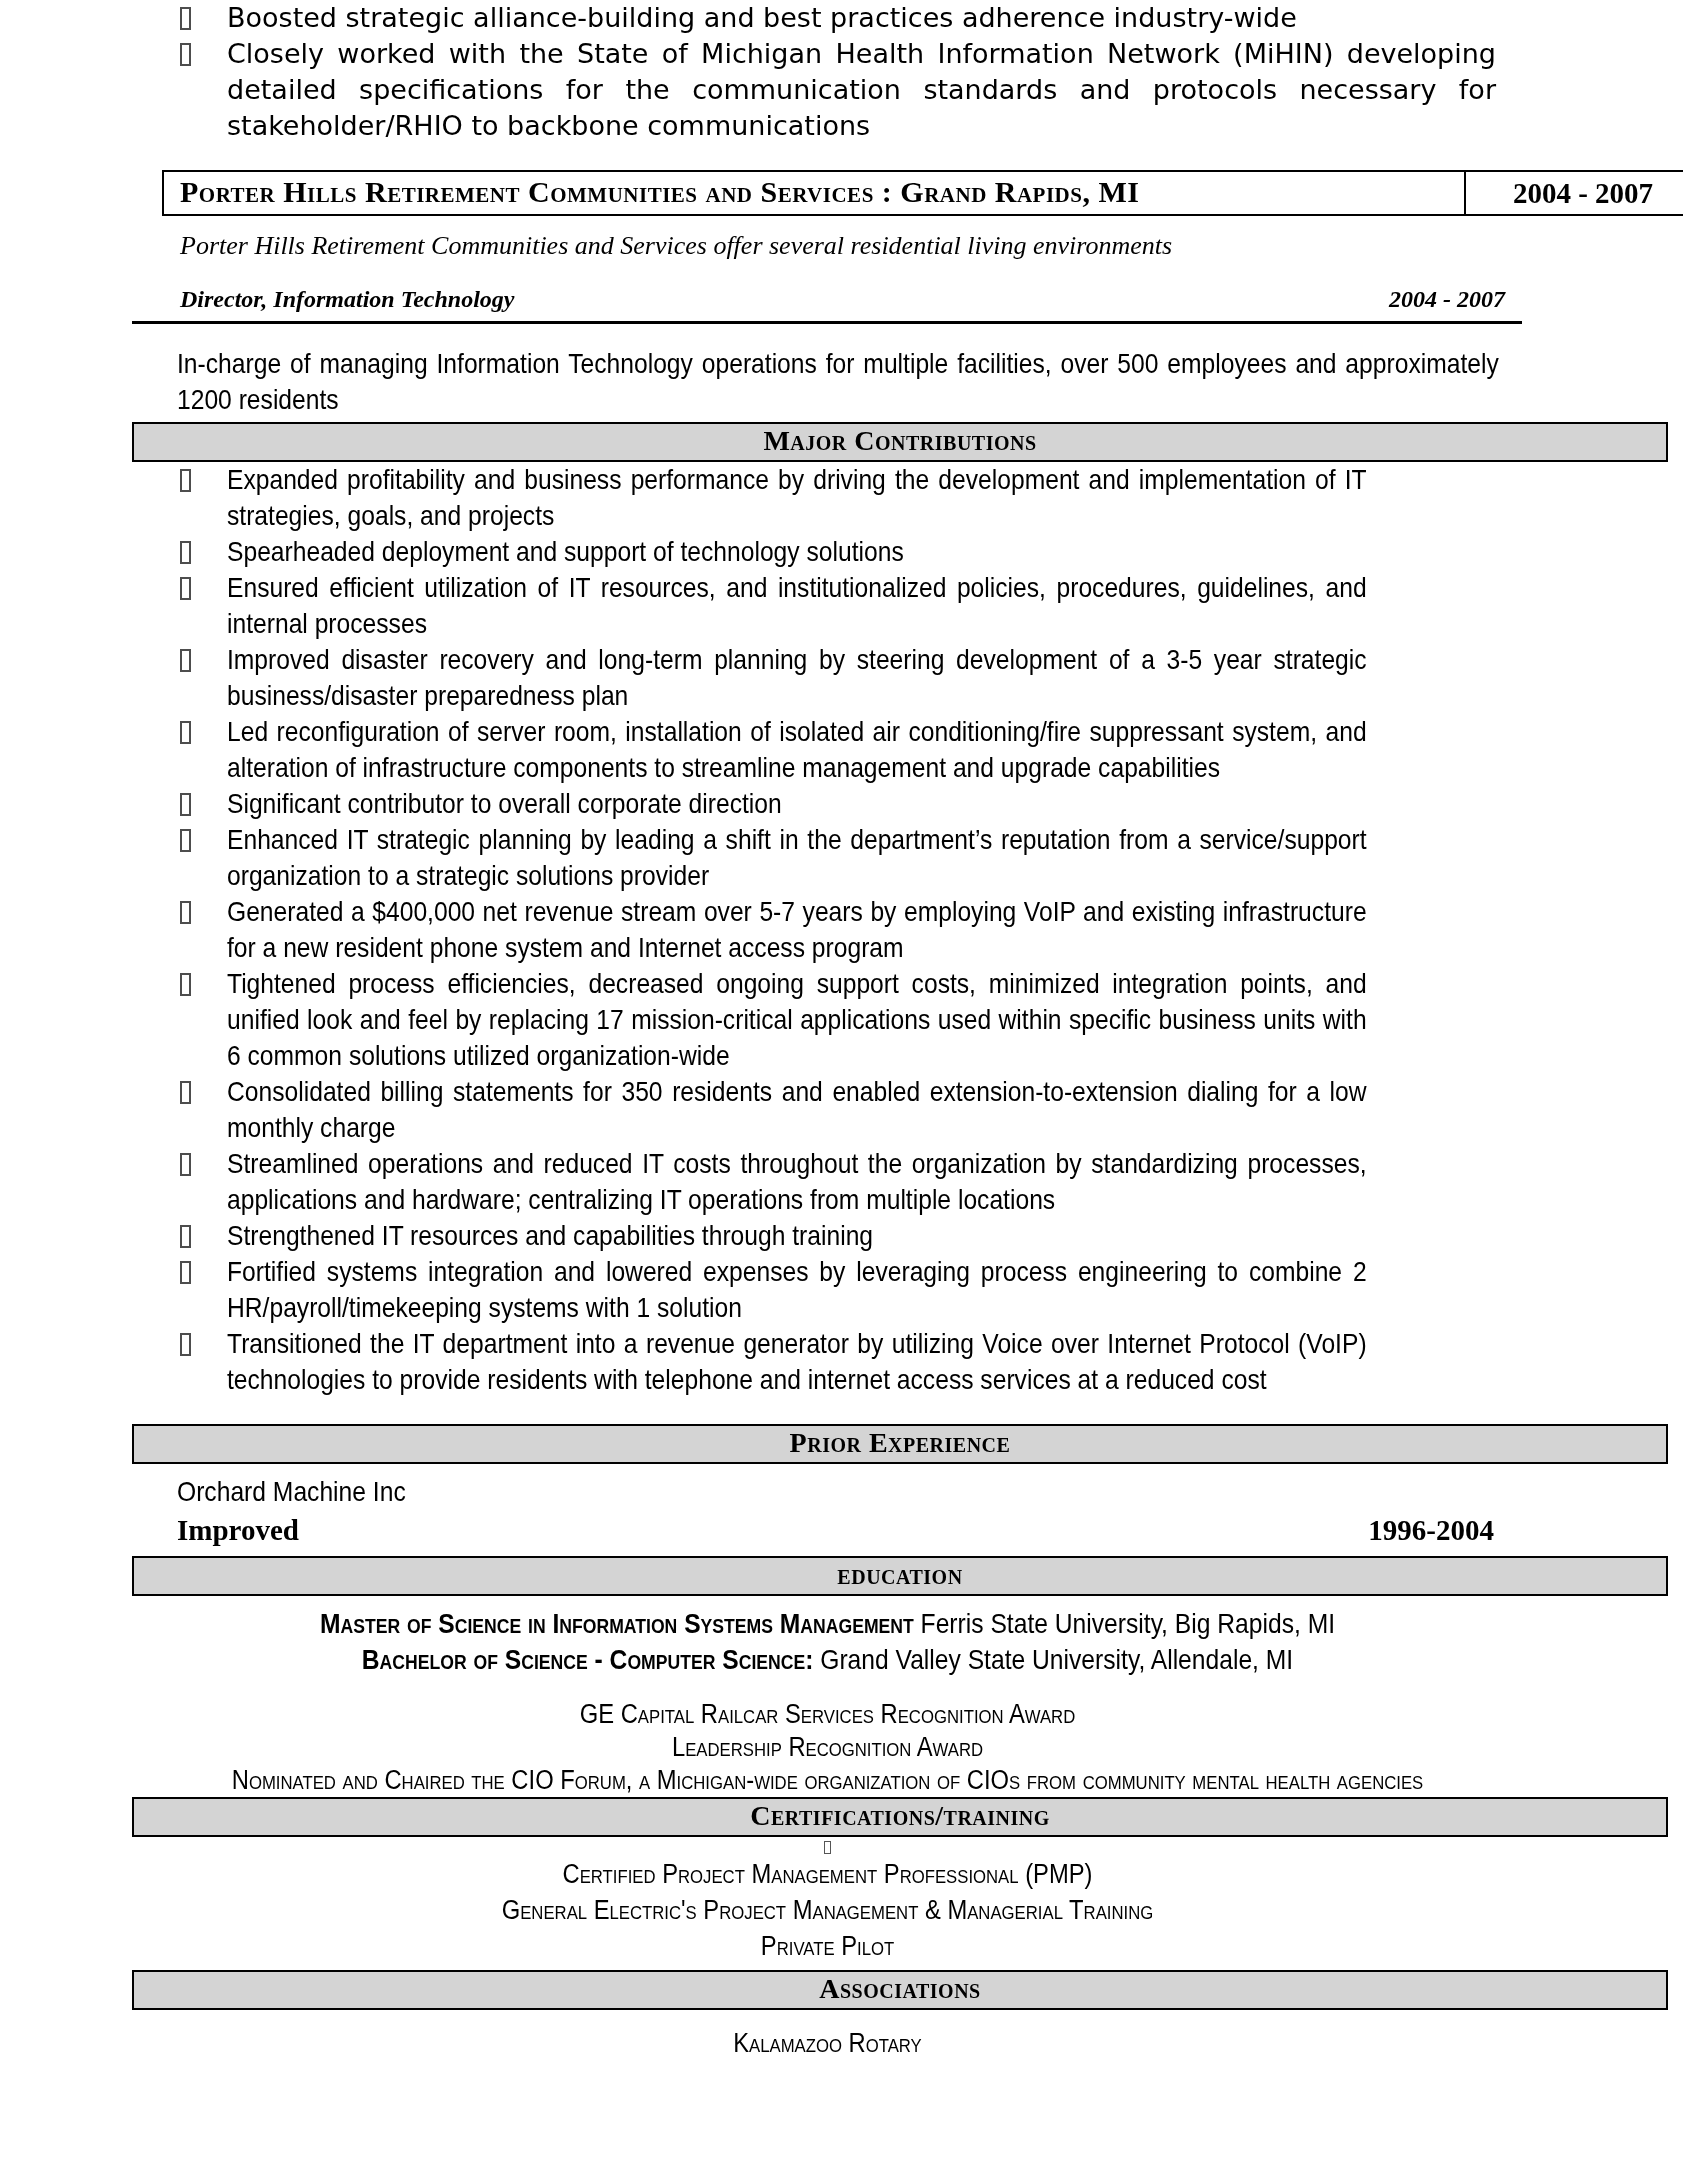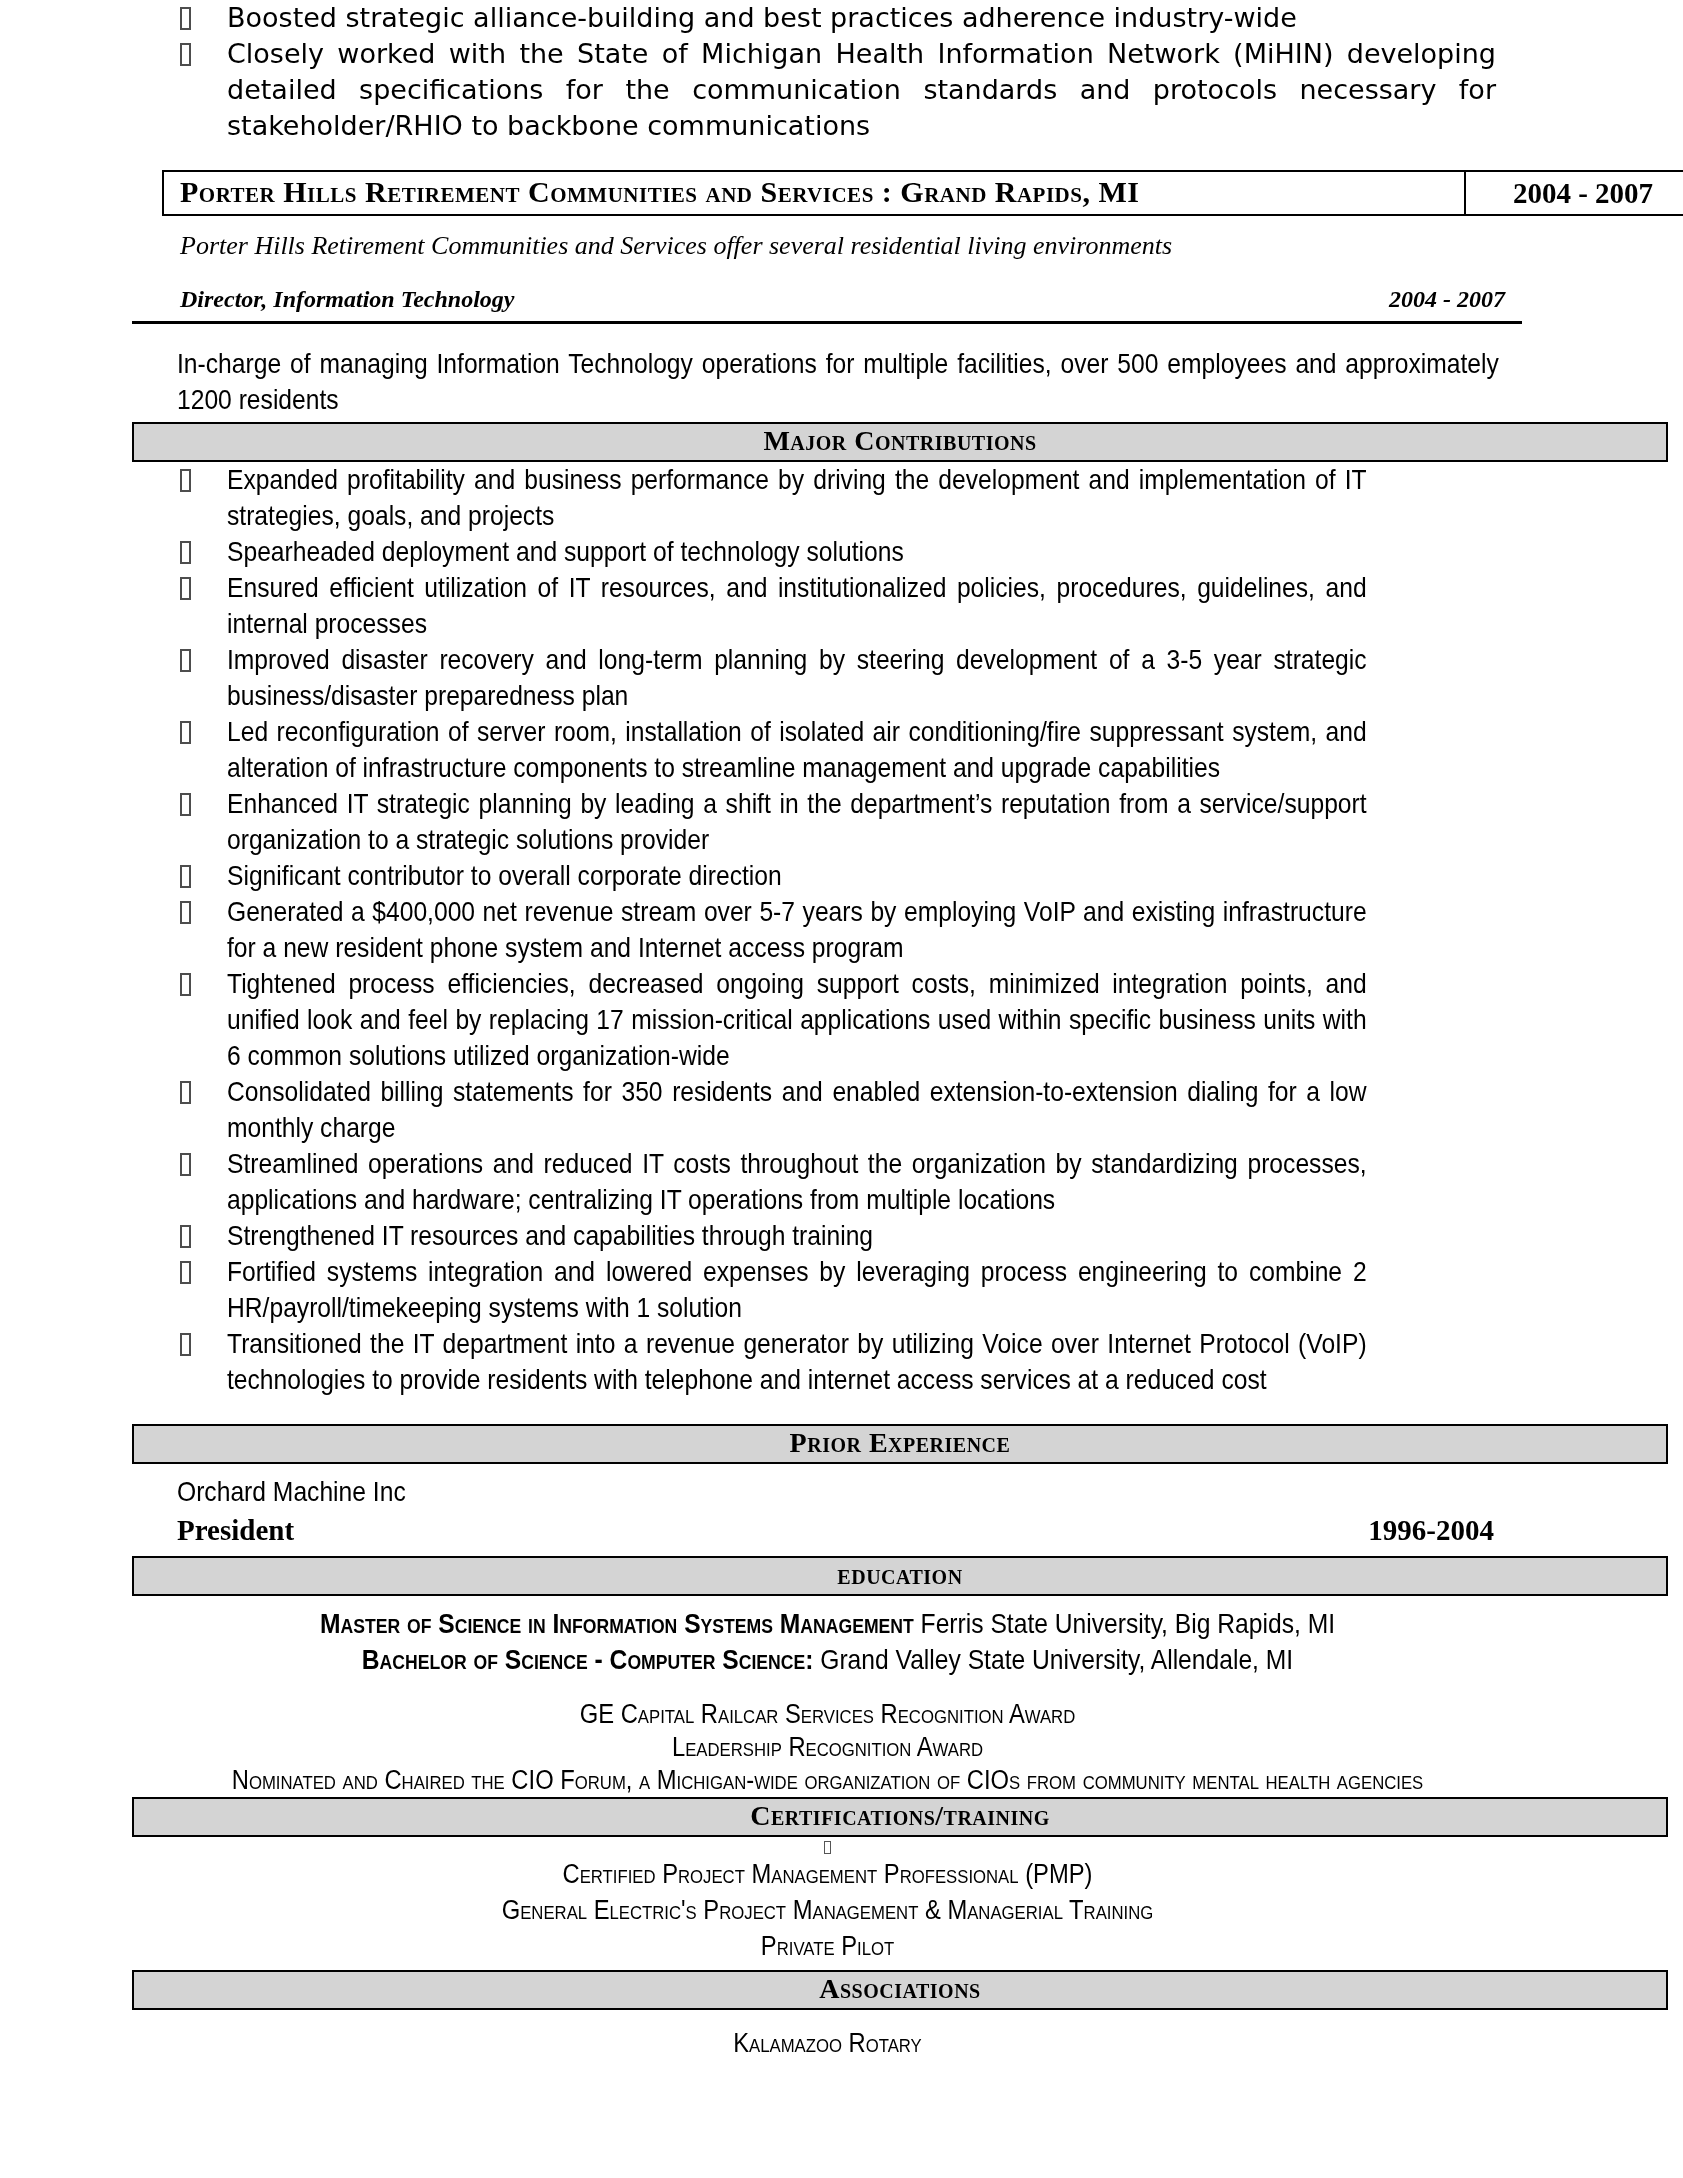--- a/index.html
+++ b/index.html
@@ -173,26 +173,26 @@
         <div class="bullet-text narrow">Improved disaster recovery and long-term planning by steering development of a 3-5 year strategic business/disaster preparedness plan</div>
       </li>
 
       <li class="bullet-item">
         <span class="marker"></span>
         <div class="bullet-text narrow">Led reconfiguration of server room, installation of isolated air conditioning/fire suppressant system, and alteration of infrastructure components to streamline management and upgrade capabilities</div>
       </li>
 
       <li class="bullet-item">
         <span class="marker"></span>
+        <div class="bullet-text narrow">Significant contributor to overall corporate direction</div>
+      </li>
+
+      <li class="bullet-item">
+        <span class="marker"></span>
         <div class="bullet-text narrow">Enhanced IT strategic planning by leading a shift in the department’s reputation from a service/support organization to a strategic solutions provider</div>
-      </li>
-
-      <li class="bullet-item">
-        <span class="marker"></span>
-        <div class="bullet-text narrow">Significant contributor to overall corporate direction</div>
       </li>
 
       <li class="bullet-item">
         <span class="marker"></span>
         <div class="bullet-text narrow">Generated a $400,000 net revenue stream over 5-7 years by employing VoIP and existing infrastructure for a new resident phone system and Internet access program</div>
       </li>
 
       <li class="bullet-item">
         <span class="marker"></span>
         <div class="bullet-text narrow">Tightened process efficiencies, decreased ongoing support costs, minimized integration points, and unified look and feel by replacing 17 mission-critical applications used within specific business units with 6 common solutions utilized organization-wide</div>
@@ -221,21 +221,21 @@
       <li class="bullet-item">
         <span class="marker"></span>
         <div class="bullet-text narrow">Transitioned the IT department into a revenue generator by utilizing Voice over Internet Protocol (VoIP) technologies to provide residents with telephone and internet access services at a reduced cost</div>
       </li>
     </ul>
 
   <div class="section-bar mt26">Prior Experience</div>
 
   <div class="company-line">Orchard Machine Inc</div>
   <div class="president-row">
-    <span>President</span>
+    <span>Improved</span>
     <span>1996-2004</span>
   </div>
 
   <div class="section-bar mt8">education</div>
 
   <div class="center-narrow edu-block">
     <div class="edu-line"><span class="degree">Master of Science in Information Systems Management</span><span> Ferris State University, Big Rapids, MI</span></div>
     <div class="edu-line"><span class="degree">Bachelor of Science - Computer Science:</span><span> Grand Valley State University, Allendale, MI</span></div>
   </div>
 

